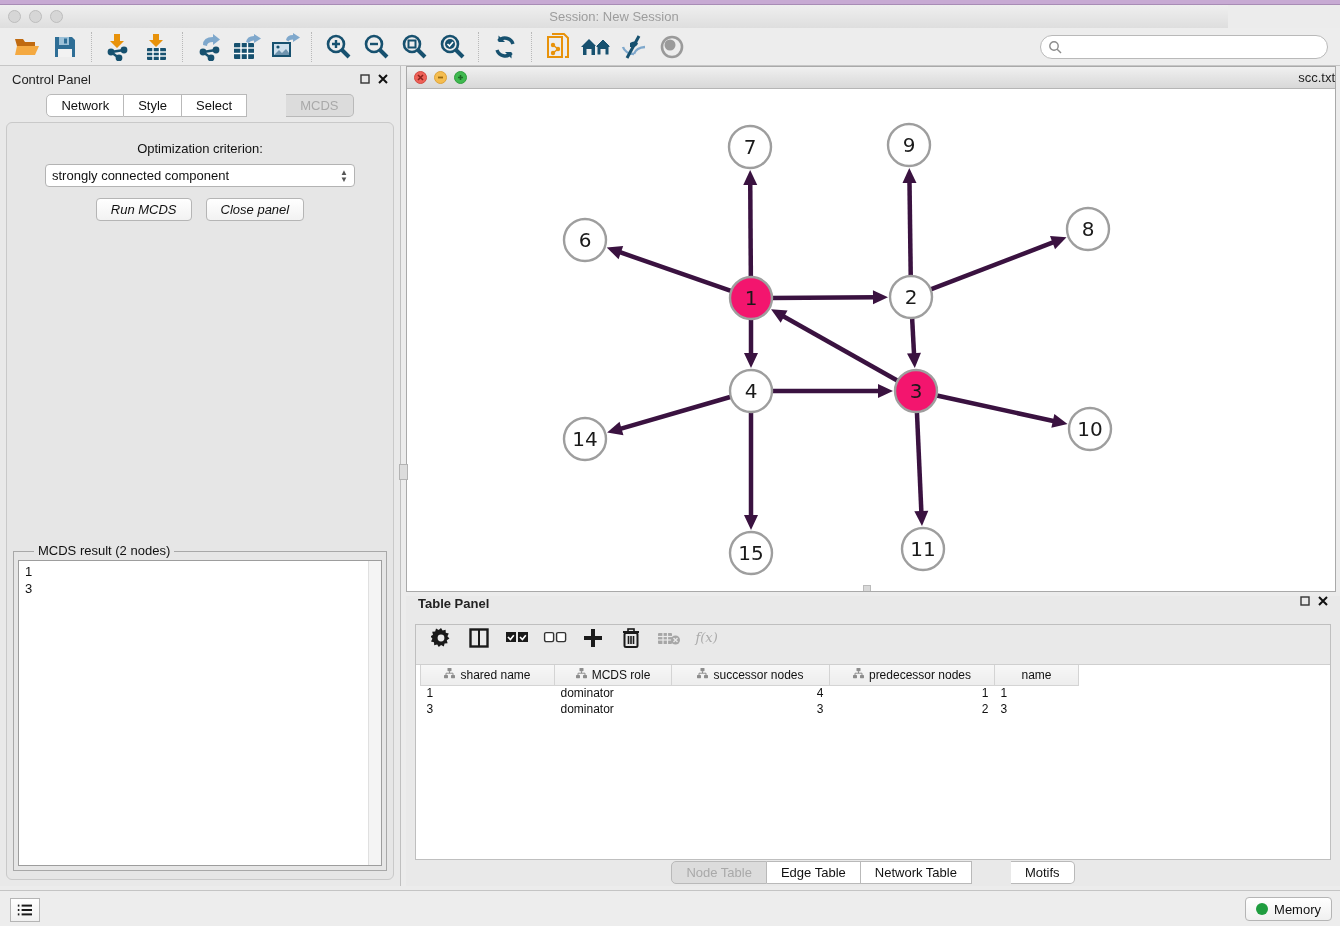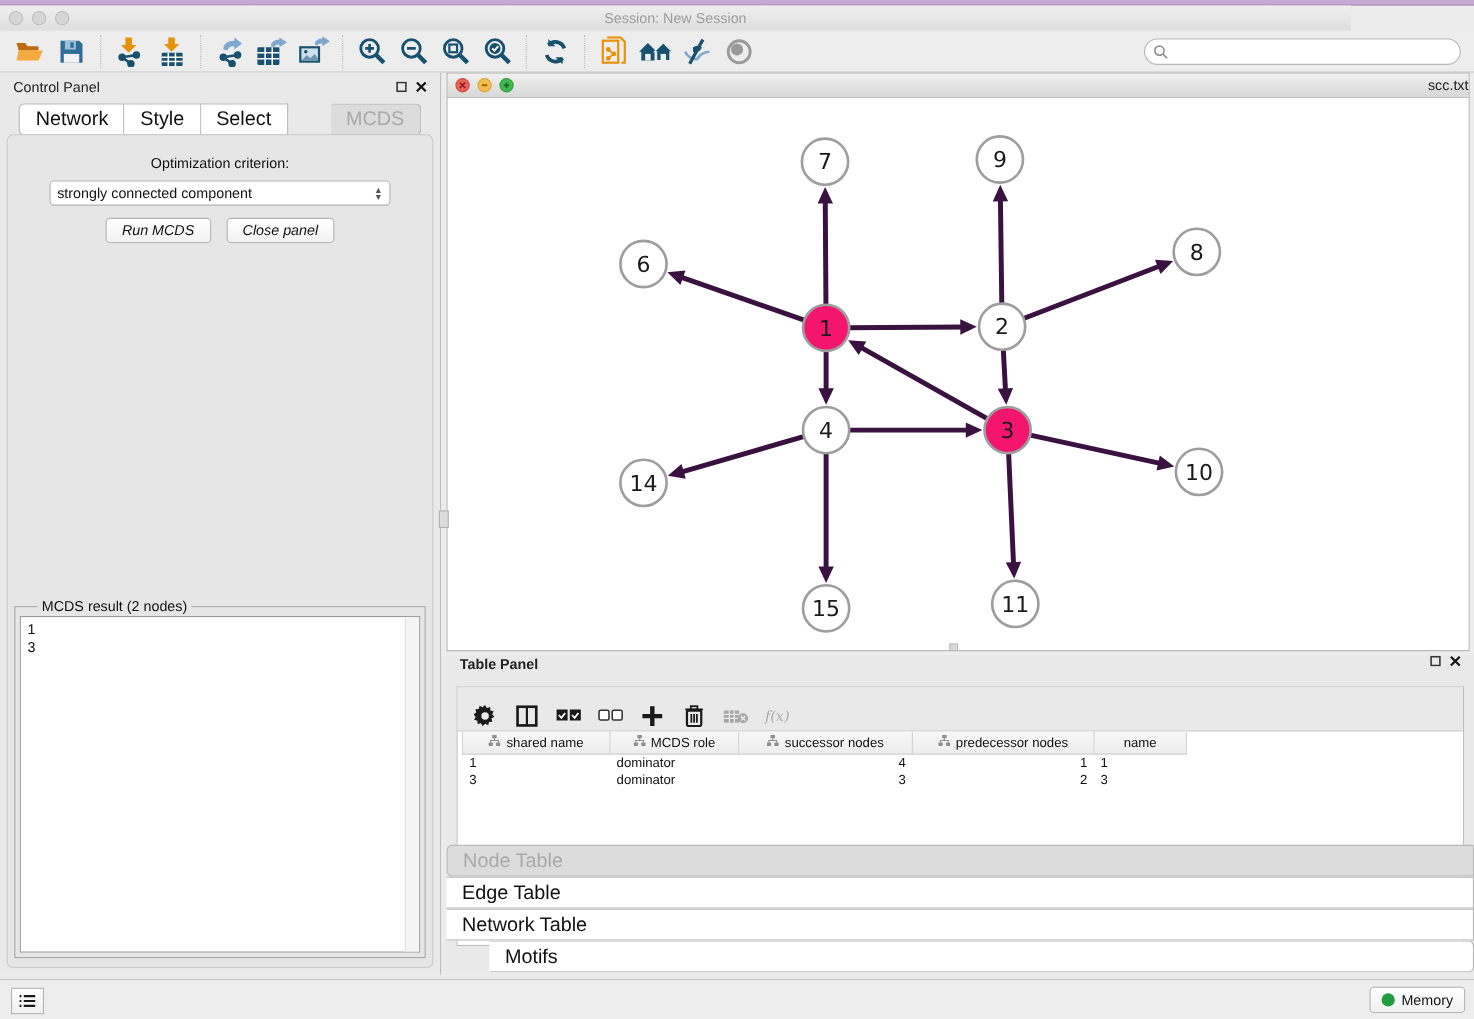--- a/index.html
+++ b/index.html
@@ -23,21 +23,21 @@
   #search-input { width:288px; height:24px; border:1px solid #b9b9b9; border-radius:13px;
     background:#fff; font-size:13px; padding:0 10px 0 26px; outline:none; color:#333; }
   #search-icon { position:absolute; margin:5px 0 0 8px; pointer-events:none; }
 
   
   #control-panel { left:0; top:66px; width:401px; height:820px; background:#e9e9e9; border-right:1px solid #bfbfbf; }
   #cp-header { height:26px; display:flex; align-items:center; padding:0 12px; }
   #cp-title { font-size:13px; color:#222; }
   .hdr-btns { margin-left:auto; display:flex; gap:8px; align-items:center; }
   .tabstrip { display:flex; justify-content:center; margin-top:2px; }
-  .tab { font-size:18px; padding:3px 14px; background:#fff; border:1px solid #b9b9b9; border-left:none; color:#111; cursor:default; }
+  .tab { font-size:13px; padding:3px 14px; background:#fff; border:1px solid #b9b9b9; border-left:none; color:#111; cursor:default; }
   .tab:first-child { border-left:1px solid #b9b9b9; border-radius:5px 0 0 5px; }
   .tab:last-child { border-radius:0 5px 5px 0;margin-left:39px; }
   .tab.active { background:#dcdcdc; color:#a9a9a9; }
   #cp-content { position:absolute; left:6px; right:6px; top:56px; bottom:6px;
     background:#e6e6e6; border:1px solid #c9c9c9; border-radius:6px; }
   #opt-label { text-align:center; margin-top:18px; font-size:13px; color:#111; }
   #criterion-select { margin:8px auto 0; width:310px; height:23px; background:#fff; border:1px solid #b3b3b3;
     border-radius:4px; display:flex; align-items:center; font-size:13px; color:#111; padding:0 6px; }
   #criterion-stepper { margin-left:auto; color:#555; font-size:8px; line-height:7px; text-align:center; }
   .btn-row { display:flex; justify-content:center; gap:14px; margin-top:11px; }
@@ -59,28 +59,28 @@
   #nw-title { position:absolute; left:0; right:0; text-align:right; font-size:13px; color:#222; }
   #nw-canvas { position:relative; width:928px; height:502px; background:#fff; overflow:hidden; }
   #nw-grip { position:absolute; left:456px; bottom:-2px; width:8px; height:8px; background:#d9d9d9; border:1px solid #bbb; }
   #divider-grip { left:399px; top:464px; width:9px; height:16px; background:#dcdcdc; border:1px solid #b3b3b3; }
 
   
   #table-panel { left:406px; top:596px; width:934px; height:290px; background:#e9e9e9; }
   #tp-header { height:24px; display:flex; align-items:flex-start; padding:0 12px;font-weight:bold; }
   #tp-title { font-size:13px; color:#222; }
   #tp-box { position:absolute; left:9px; right:9px; top:28px; bottom:26px; border:1px solid #bfbfbf; background:#fff; }
-  #tp-toolbar { height:40px; background:#e9e9e9; border-bottom:1px solid #cfcfcf; display:flex; align-items:flex-end; padding-left:12px; gap:12px; }
+  #tp-toolbar { height:40px; background:#e9e9e9; border-bottom:1px solid #cfcfcf; display:flex; align-items:flex-start; padding-left:12px; gap:12px; }
   .tpt-icon { display:flex; align-items:center; justify-content:center; width:26px; height:26px; }
   #data-table { border-collapse:collapse; table-layout:fixed; font-size:12px; margin-left:4px; }
   #data-table th { background:linear-gradient(#f7f7f7,#ededed); border:1px solid #d4d4d4; border-top:none;
     font-weight:normal; font-size:12px; color:#111; height:20px; padding:0 4px; }
   #data-table td { height:16px; padding:0 6px; color:#111; border:none; }
   .th-inner { display:flex; align-items:center; justify-content:center; gap:5px; }
-  #tp-tabs { position:absolute; left:0; right:0; bottom:2px; display:flex; justify-content:center;flex-direction:column; }
+  #tp-tabs { position:absolute; left:0; right:0; bottom:2px; display:flex; justify-content:center; }
 
   
   #status-bar { left:0; top:890px; width:1340px; height:36px; background:#ededed; border-top:1px solid #c4c4c4; }
   #list-button { position:absolute; left:10px; top:7px; width:30px; height:24px; background:linear-gradient(#fff,#f0f0f0);
     border:1px solid #b5b5b5; display:flex; align-items:center; justify-content:center; }
   #memory-button { position:absolute; right:8px; top:6px; height:24px; background:linear-gradient(#fff,#f0f0f0);
     border:1px solid #b5b5b5; border-radius:4px; display:flex; align-items:center; gap:6px; padding:0 10px; font-size:13px; color:#111; }
   #memory-dot { width:12px; height:12px; border-radius:50%; background:#1f9d3f; }
 </style>
 </head>

